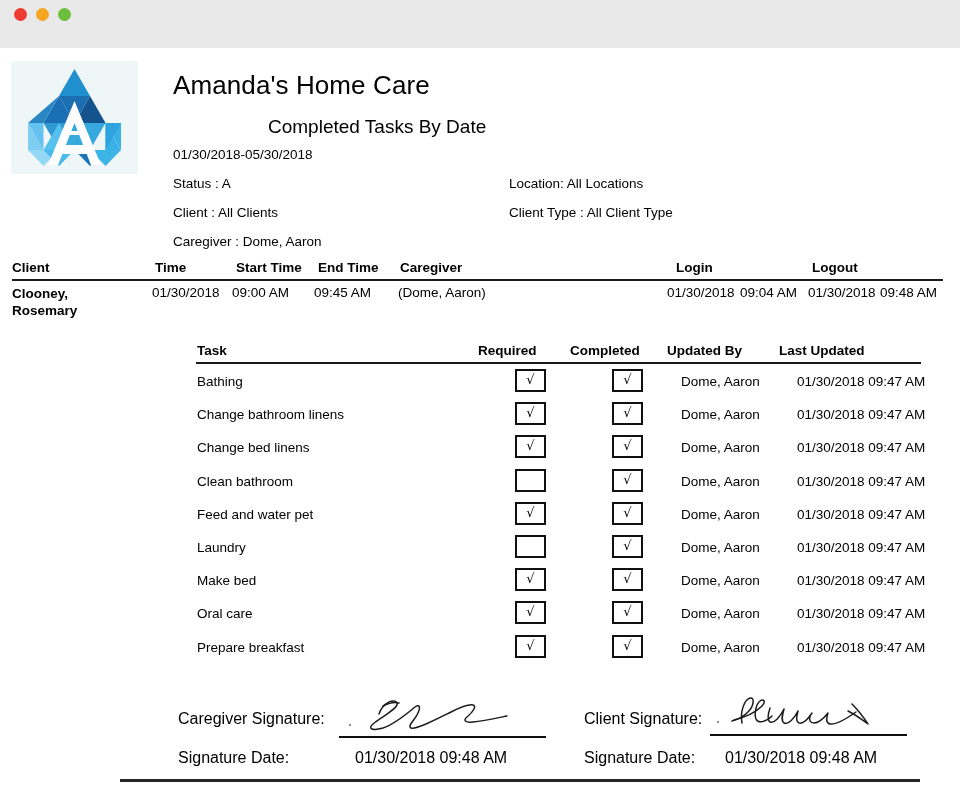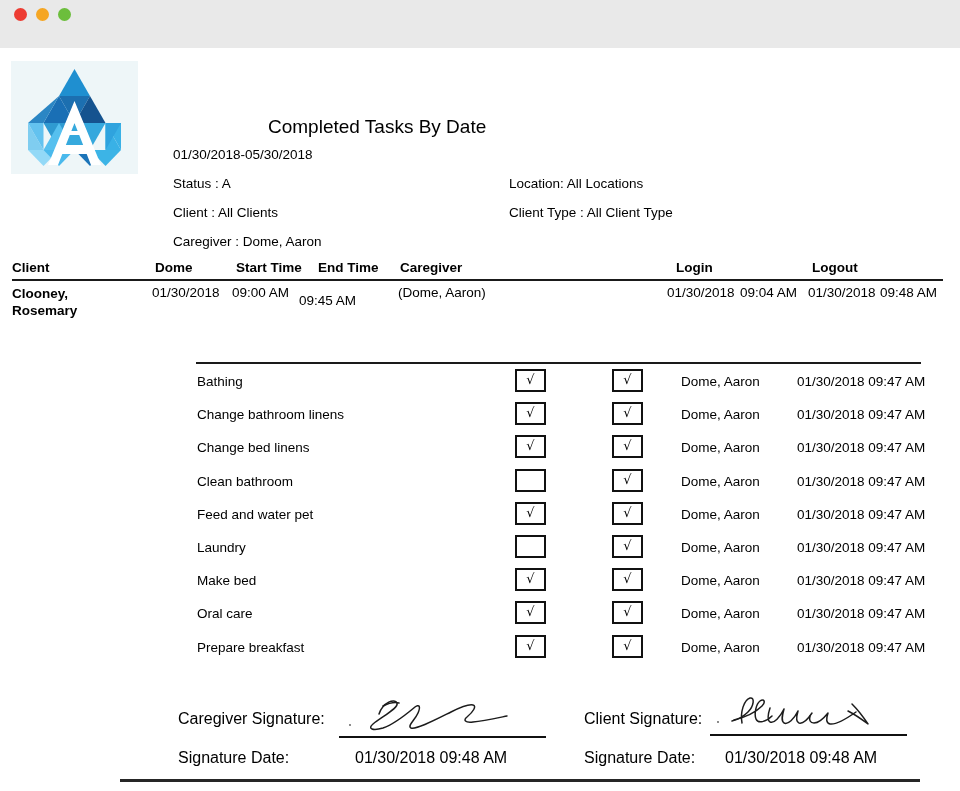--- a/index.html
+++ b/index.html
@@ -90,21 +90,21 @@
     width: 960px; height: 46px;
     font-size: 13.5px;
   }
   #visit-row span { position: absolute; top: 0; white-space: nowrap; }
   .vr-client {
     left: 12px; font-weight: bold; white-space: pre-line !important;
     line-height: 17px; width: 120px;
   }
   .vr-date      { left: 152px; }
   .vr-start     { left: 232px; text-align: center; }
-  .vr-end       { left: 299px; margin-top: 8px; }
+  .vr-end       { left: 314px; }
   .vr-caregiver { left: 398px; }
   .vr-login-date  { left: 667px; }
   .vr-login-time  { left: 740px; }
   .vr-logout-date { left: 808px; }
   .vr-logout-time { left: 880px; }
 
   
   #task-head {
     position: absolute; left: 0; top: 295px;
     width: 960px; height: 22px;
@@ -230,33 +230,34 @@
         <polygon points="63.5,62 79,89 48,89" fill="#36a9dd"></polygon>
 
         <path d="M63.5 40 L90 104 L80 104 L63.5 62 L47 104 L37 104 Z" fill="#ffffff"></path>
         <path d="M52 84 L75 84 L79 93 L48 93 Z" fill="#ffffff"></path>
         <path d="M63.5 52 L72 72 L55 72 Z" fill="#ffffff" opacity="0"></path>
         <path d="M63.5 47 L74 72 L53 72 Z" fill="none" stroke="#ffffff" stroke-width="4"></path>
       </g>
     </svg>
   </div>
 
+  <div id="org-title">Amanda's Home Care</div>
   <div id="report-title">Completed Tasks By Date</div>
 
   <div class="meta meta-left  mrow0">01/30/2018-05/30/2018</div>
   <div class="meta meta-left  mrow1">Status : A</div>
   <div class="meta meta-left  mrow2">Client : All Clients</div>
   <div class="meta meta-left  mrow3">Caregiver : Dome, Aaron</div>
 
   <div class="meta meta-right mrow1">Location: All Locations</div>
   <div class="meta meta-right mrow2">Client Type : All Client Type</div>
 
   <div id="visit-head">
     <span class="vh-client">Client</span>
-    <span class="vh-date">Dome</span>
+    <span class="vh-date">Time</span>
     <span class="vh-start">Start Time</span>
     <span class="vh-end">End Time</span>
     <span class="vh-caregiver">Caregiver</span>
     <span class="vh-login">Login</span>
     <span class="vh-logout">Logout</span>
   </div>
   <div id="visit-rule"></div>
 
   <div id="visit-row">
     <span class="vr-client">Clooney,
@@ -264,20 +265,27 @@
     <span class="vr-date">01/30/2018</span>
     <span class="vr-start">09:00 AM</span>
     <span class="vr-end">09:45 AM</span>
     <span class="vr-caregiver">(Dome, Aaron)</span>
     <span class="vr-login-date">01/30/2018</span>
     <span class="vr-login-time">09:04 AM</span>
     <span class="vr-logout-date">01/30/2018</span>
     <span class="vr-logout-time">09:48 AM</span>
   </div>
 
+  <div id="task-head">
+    <span class="th-task">Task</span>
+    <span class="th-required">Required</span>
+    <span class="th-completed">Completed</span>
+    <span class="th-updatedby">Updated By</span>
+    <span class="th-lastupd">Last Updated</span>
+  </div>
   <div id="task-rule"></div>
 
   <div id="task-rows">
       <div class="task-row">
         <span class="tr-name">Bathing</span>
         <div class="cbox tr-req">
           <span class="mark">√</span>
         </div>
         <div class="cbox tr-comp">
           <span class="mark">√</span>

